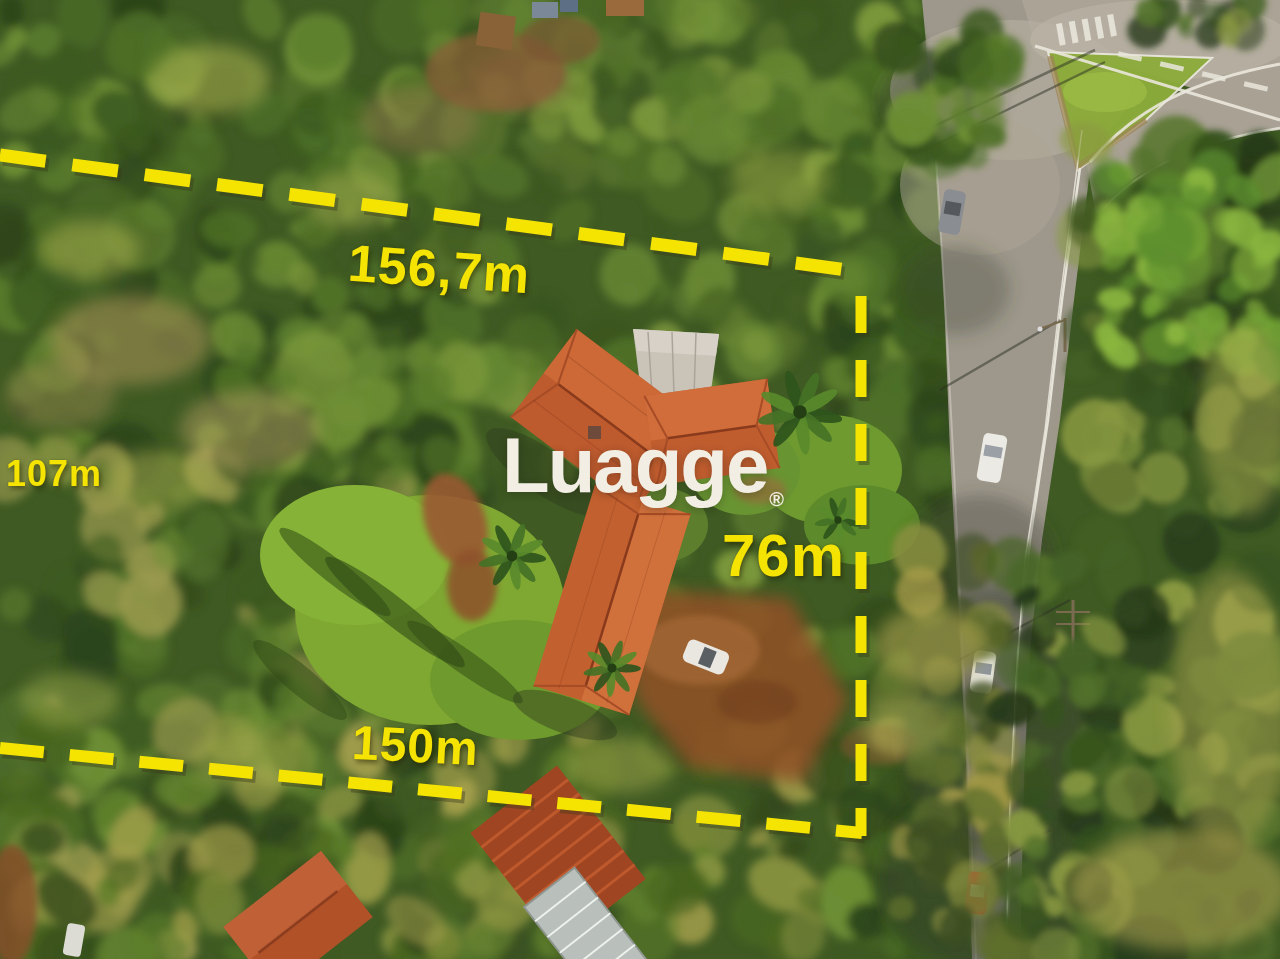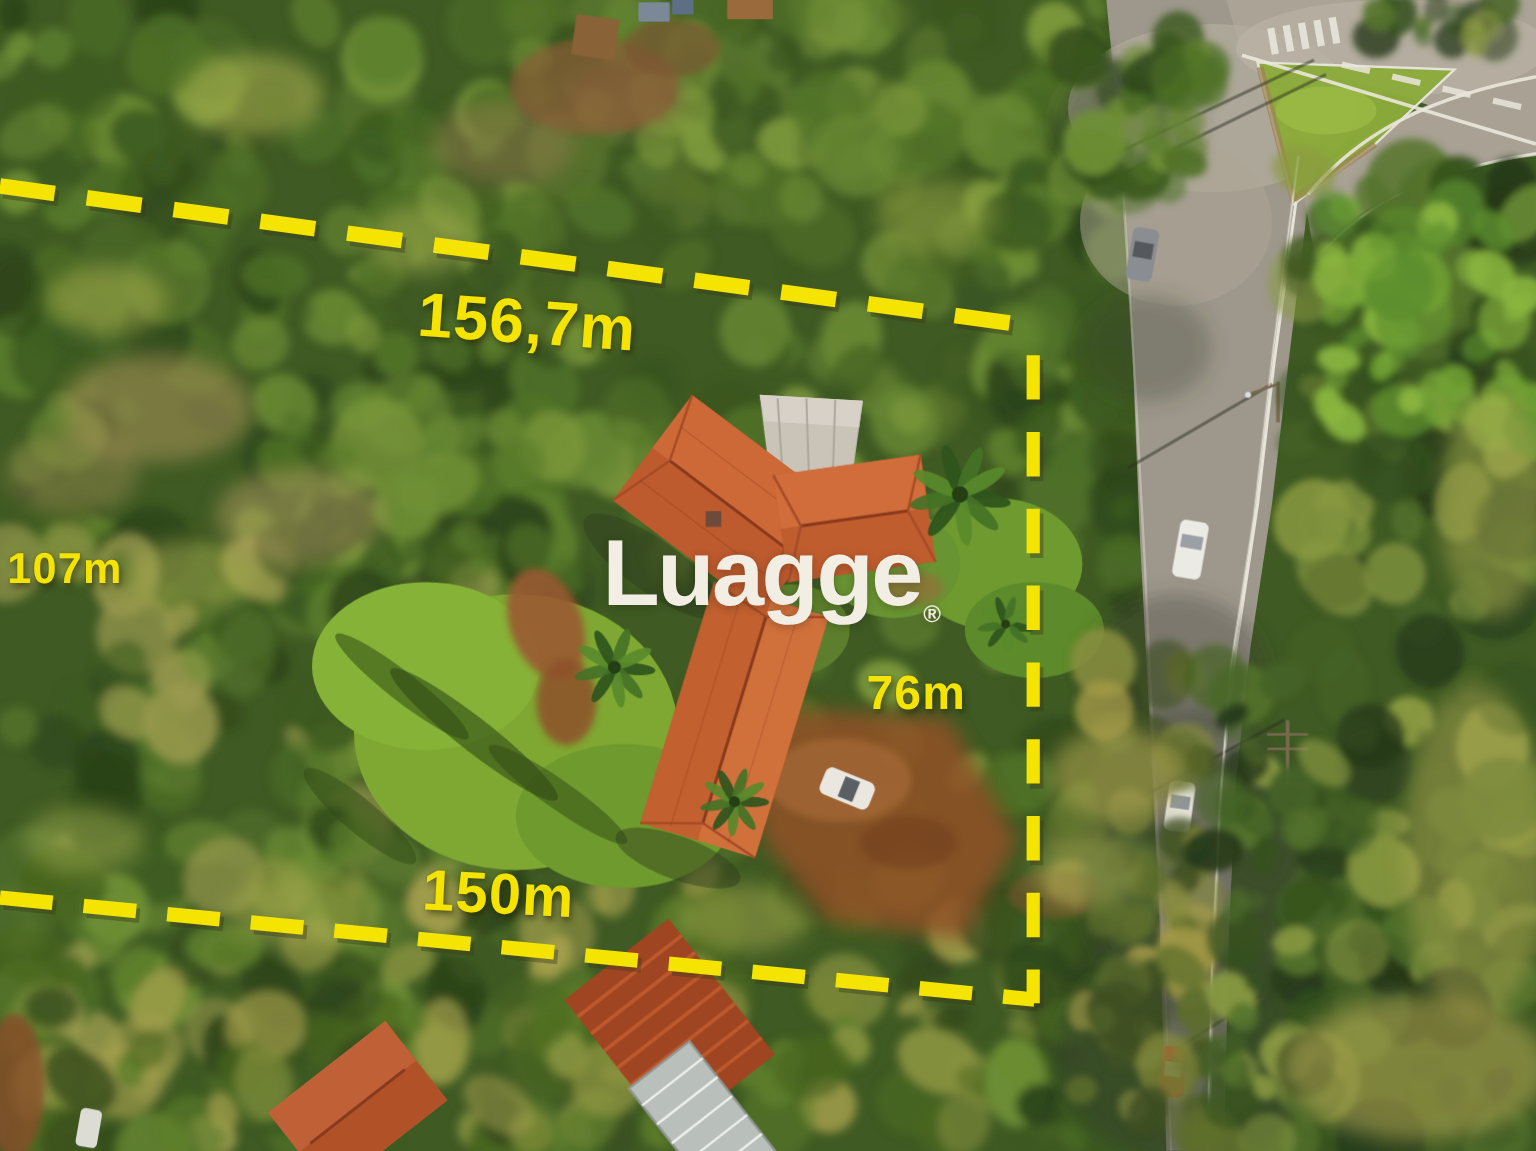--- a/index.html
+++ b/index.html
@@ -9,27 +9,26 @@
   }
   .stage svg{position:absolute;left:0;top:0;}
   .overlay{position:absolute;left:0;top:0;width:100%;height:100%;pointer-events:none;}
   .measure{
     position:absolute;color:#f5e402;font-weight:700;line-height:1;
     text-shadow:2px 3px 5px rgba(35,35,0,.55), 0 0 2px rgba(60,60,0,.35);
     white-space:nowrap;letter-spacing:1px;
   }
   .m-top{left:348px;top:243px;font-size:52px;transform:rotate(4deg);}
   .m-left{left:6px;top:456px;font-size:36px;}
-  .m-right{left:722px;top:558px;font-size:40px;}
+  .m-right{left:722px;top:526px;font-size:60px;}
   .m-bottom{left:352px;top:722px;font-size:48px;transform:rotate(3deg);}
   .logo{
     position:absolute;left:502px;top:426px;color:#f2eee3;font-weight:700;
     font-size:78px;letter-spacing:-2px;line-height:1;
     text-shadow:0 2px 8px rgba(20,20,10,.28);
-    margin-top:12px;
   }
   .logo .rmark{font-size:20px;letter-spacing:0;display:inline-block;transform:translate(2px,14px);}
 </style>
 </head>
 <body>
 
 <div class="stage">
 
 <svg width="1280" height="959" viewBox="0 0 1280 959">
   <defs>

